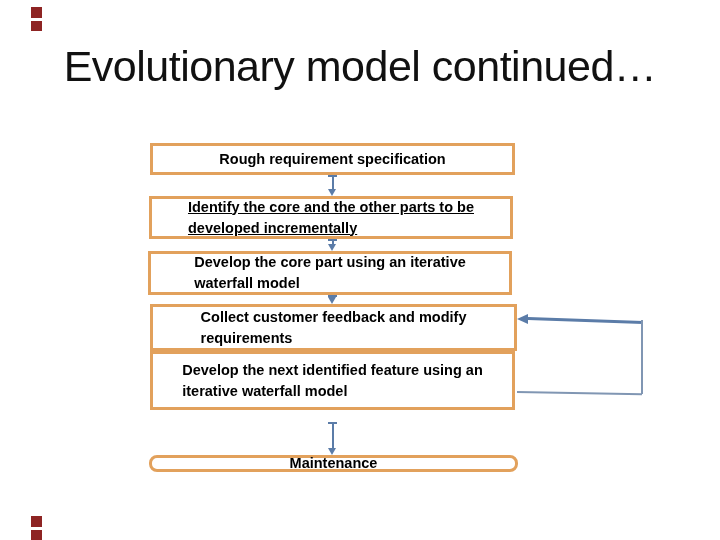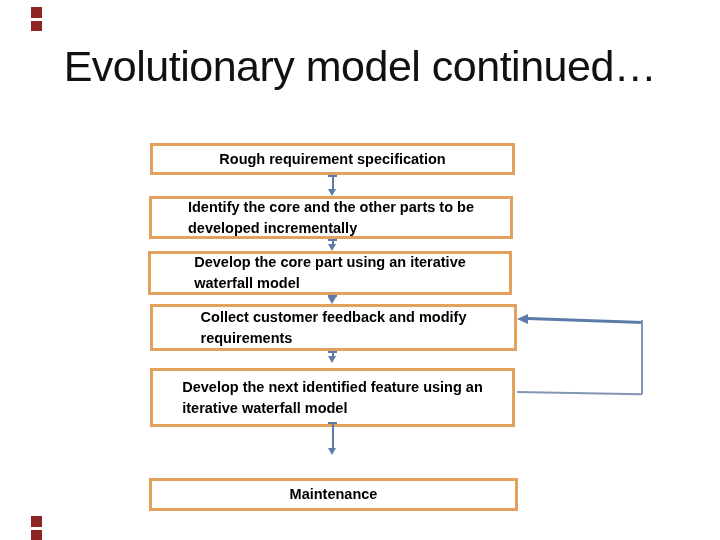--- a/index.html
+++ b/index.html
@@ -22,25 +22,25 @@
 
   .diagram{position:absolute;inset:0;}
 
   .fbox{
     position:absolute;box-sizing:border-box;border:3px solid var(--box-border,#E2A15C);
     background:#fff;display:flex;align-items:center;justify-content:center;
     font-weight:bold;font-size:14.5px;line-height:21px;
     color:var(--box-text,#000);white-space:pre-line;
   }
   .b1{left:150px;top:143px;width:365px;height:32px;}
-  .b2{left:149px;top:196px;width:364px;height:43px;}
+  .b2{left:149px;top:196px;width:364px;height:43px;text-decoration:underline;}
   .b3{left:148px;top:251px;width:364px;height:44px;}
   .b4{left:150px;top:304px;width:367px;height:47px;}
-  .b5{left:150px;top:368px;width:365px;height:59px;}
-  .b6{left:149px;top:478px;width:369px;height:33px;}
+  .b5{left:150px;top:351px;width:365px;height:59px;}
+  .b6{left:149px;top:455px;width:369px;height:17px;border-radius:8px;}
 
   
   .conn{position:absolute;left:326px;width:13px;}
   .conn .cap{position:absolute;left:2px;top:0;width:9px;height:2px;background:var(--arrow,#5B7CA8);}
   .conn .line{position:absolute;left:5.5px;top:0;width:2px;background:var(--arrow,#5B7CA8);}
   .conn .head{
     position:absolute;left:2px;bottom:0;width:0;height:0;
     border-left:4.5px solid transparent;border-right:4.5px solid transparent;
     border-top:7px solid var(--arrow,#5B7CA8);
   }

